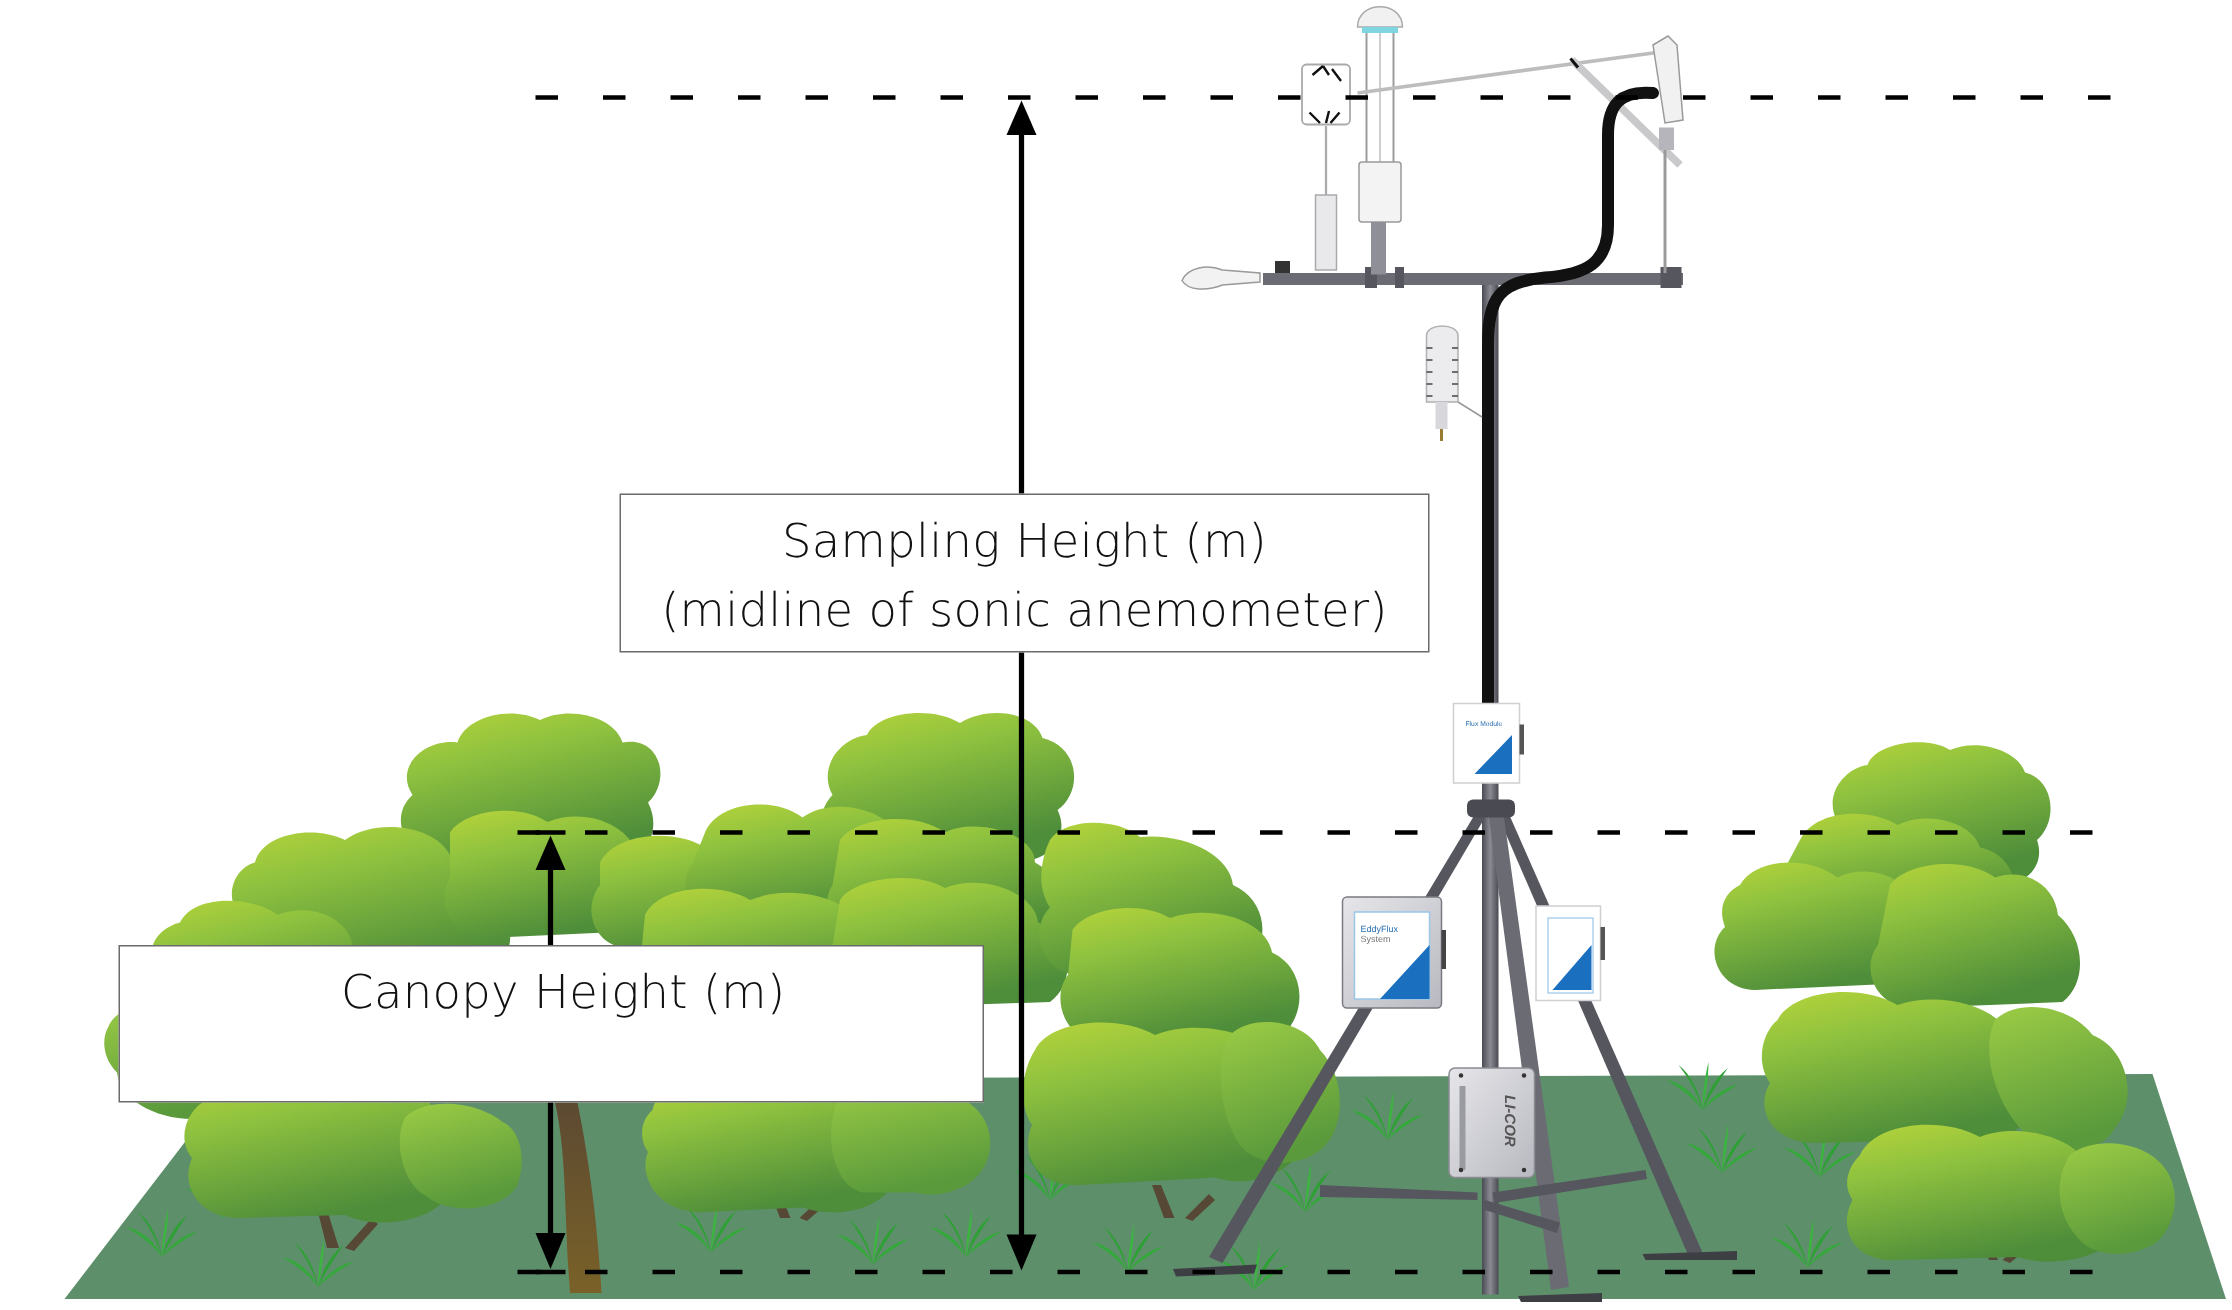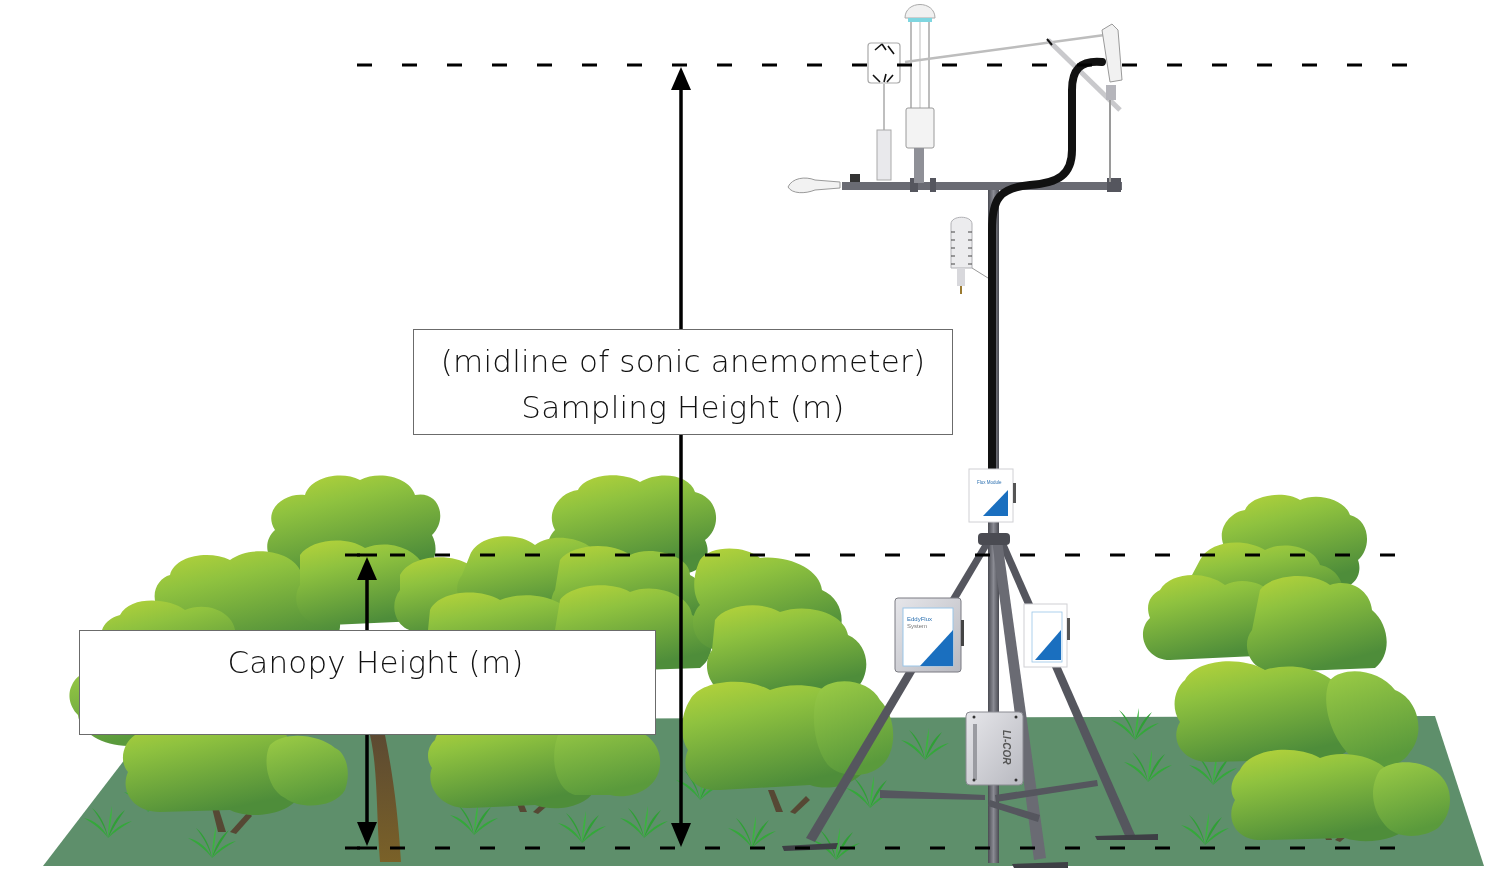--- a/index.html
+++ b/index.html
@@ -243,19 +243,19 @@
   <g>
     <line x1="367" y1="580" x2="367" y2="825" stroke="#000" stroke-width="3.5"></line>
     <line x1="357" y1="555" x2="377" y2="555" stroke="#000" stroke-width="3"></line>
     <line x1="357" y1="848" x2="377" y2="848" stroke="#000" stroke-width="3"></line>
     <polygon points="367,557 357,580 377,580" fill="#000"></polygon>
     <polygon points="367,846 357,822 377,822" fill="#000"></polygon>
   </g>
 </svg>
 
 <div id="sampling-box" class="label-box">
+  <span class="line">Sampling Height (m)</span>
   <span class="line">(midline of sonic anemometer)</span>
-  <span class="line">Sampling Height (m)</span>
 </div>
 
 <div id="canopy-box" class="label-box">
   <span class="line">Canopy Height (m)</span>
 </div>
 
 </body></html>

